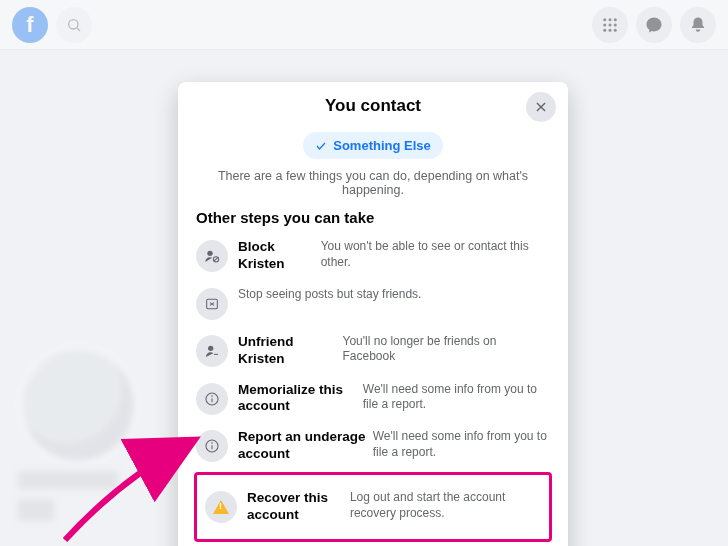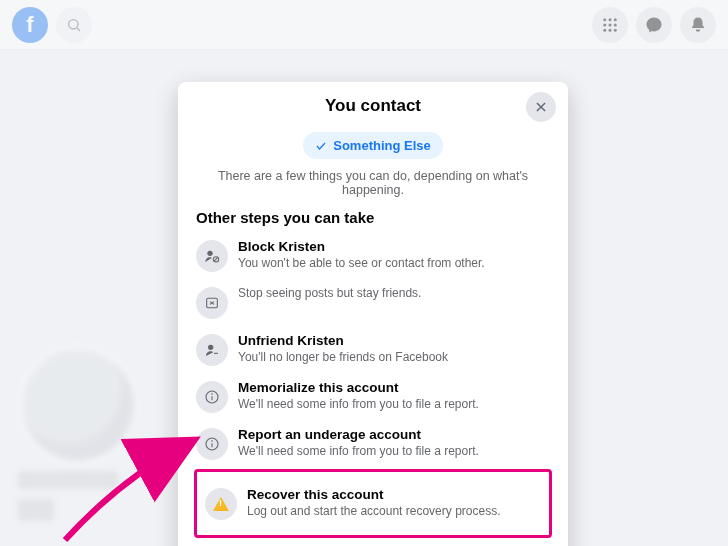--- a/index.html
+++ b/index.html
@@ -85,21 +85,21 @@
     display: flex; align-items: flex-start; gap: 10px;
     padding: 7px 8px; border-radius: 8px; cursor: pointer;
   }
   .opt-icon {
     width: 32px; height: 32px; border-radius: 50%; background: #e4e6eb;
     flex: 0 0 32px; display: flex; align-items: center; justify-content: center;
     margin-top: 1px;
   }
   .opt-icon svg { width: 16px; height: 16px; fill: #65676b; }
   .opt-icon .stroke-only { fill: none; stroke: #65676b; stroke-width: 1.6; }
-  .opt-text { display: flex; flex-direction: column; }
+  .opt-text { display: flex; flex-direction: row; }
   .opt-title { font-size: 13.5px; font-weight: 600; color: #050505; line-height: 1.25; }
   .opt-sub { font-size: 12px; color: #65676b; line-height: 1.3; }
 
   .highlight {
     border: 3px solid #e6007e; border-radius: 4px; margin: 2px 6px 0 6px;
     padding: 12px 2px;
   }
   .highlight .option { padding: 3px 6px; }
 
   .warn-tri {
@@ -202,21 +202,21 @@
       <div class="opt-icon">
         <svg viewBox="0 0 24 24">
             <circle cx="9" cy="8" r="4"></circle>
             <path d="M2 21c0-3.9 3.1-7 7-7 1.2 0 2.3.3 3.3.8"></path>
             <circle class="stroke-only" cx="18" cy="17" r="4"></circle>
             <line class="stroke-only" x1="15.2" y1="19.8" x2="20.8" y2="14.2"></line>
           </svg>
       </div>
       <div class="opt-text">
         <span class="opt-title">Block Kristen</span>
-        <span class="opt-sub">You won't be able to see or contact from other.</span>
+        <span class="opt-sub">You won't be able to see or contact this other.</span>
       </div>
     </div>
 
     <div class="option">
       <div class="opt-icon">
         <svg viewBox="0 0 24 24">
             <rect class="stroke-only" x="4" y="5" width="16" height="14" rx="2"></rect>
             <line class="stroke-only" x1="9" y1="10" x2="15" y2="14"></line>
             <line class="stroke-only" x1="15" y1="10" x2="9" y2="14"></line>
           </svg>

